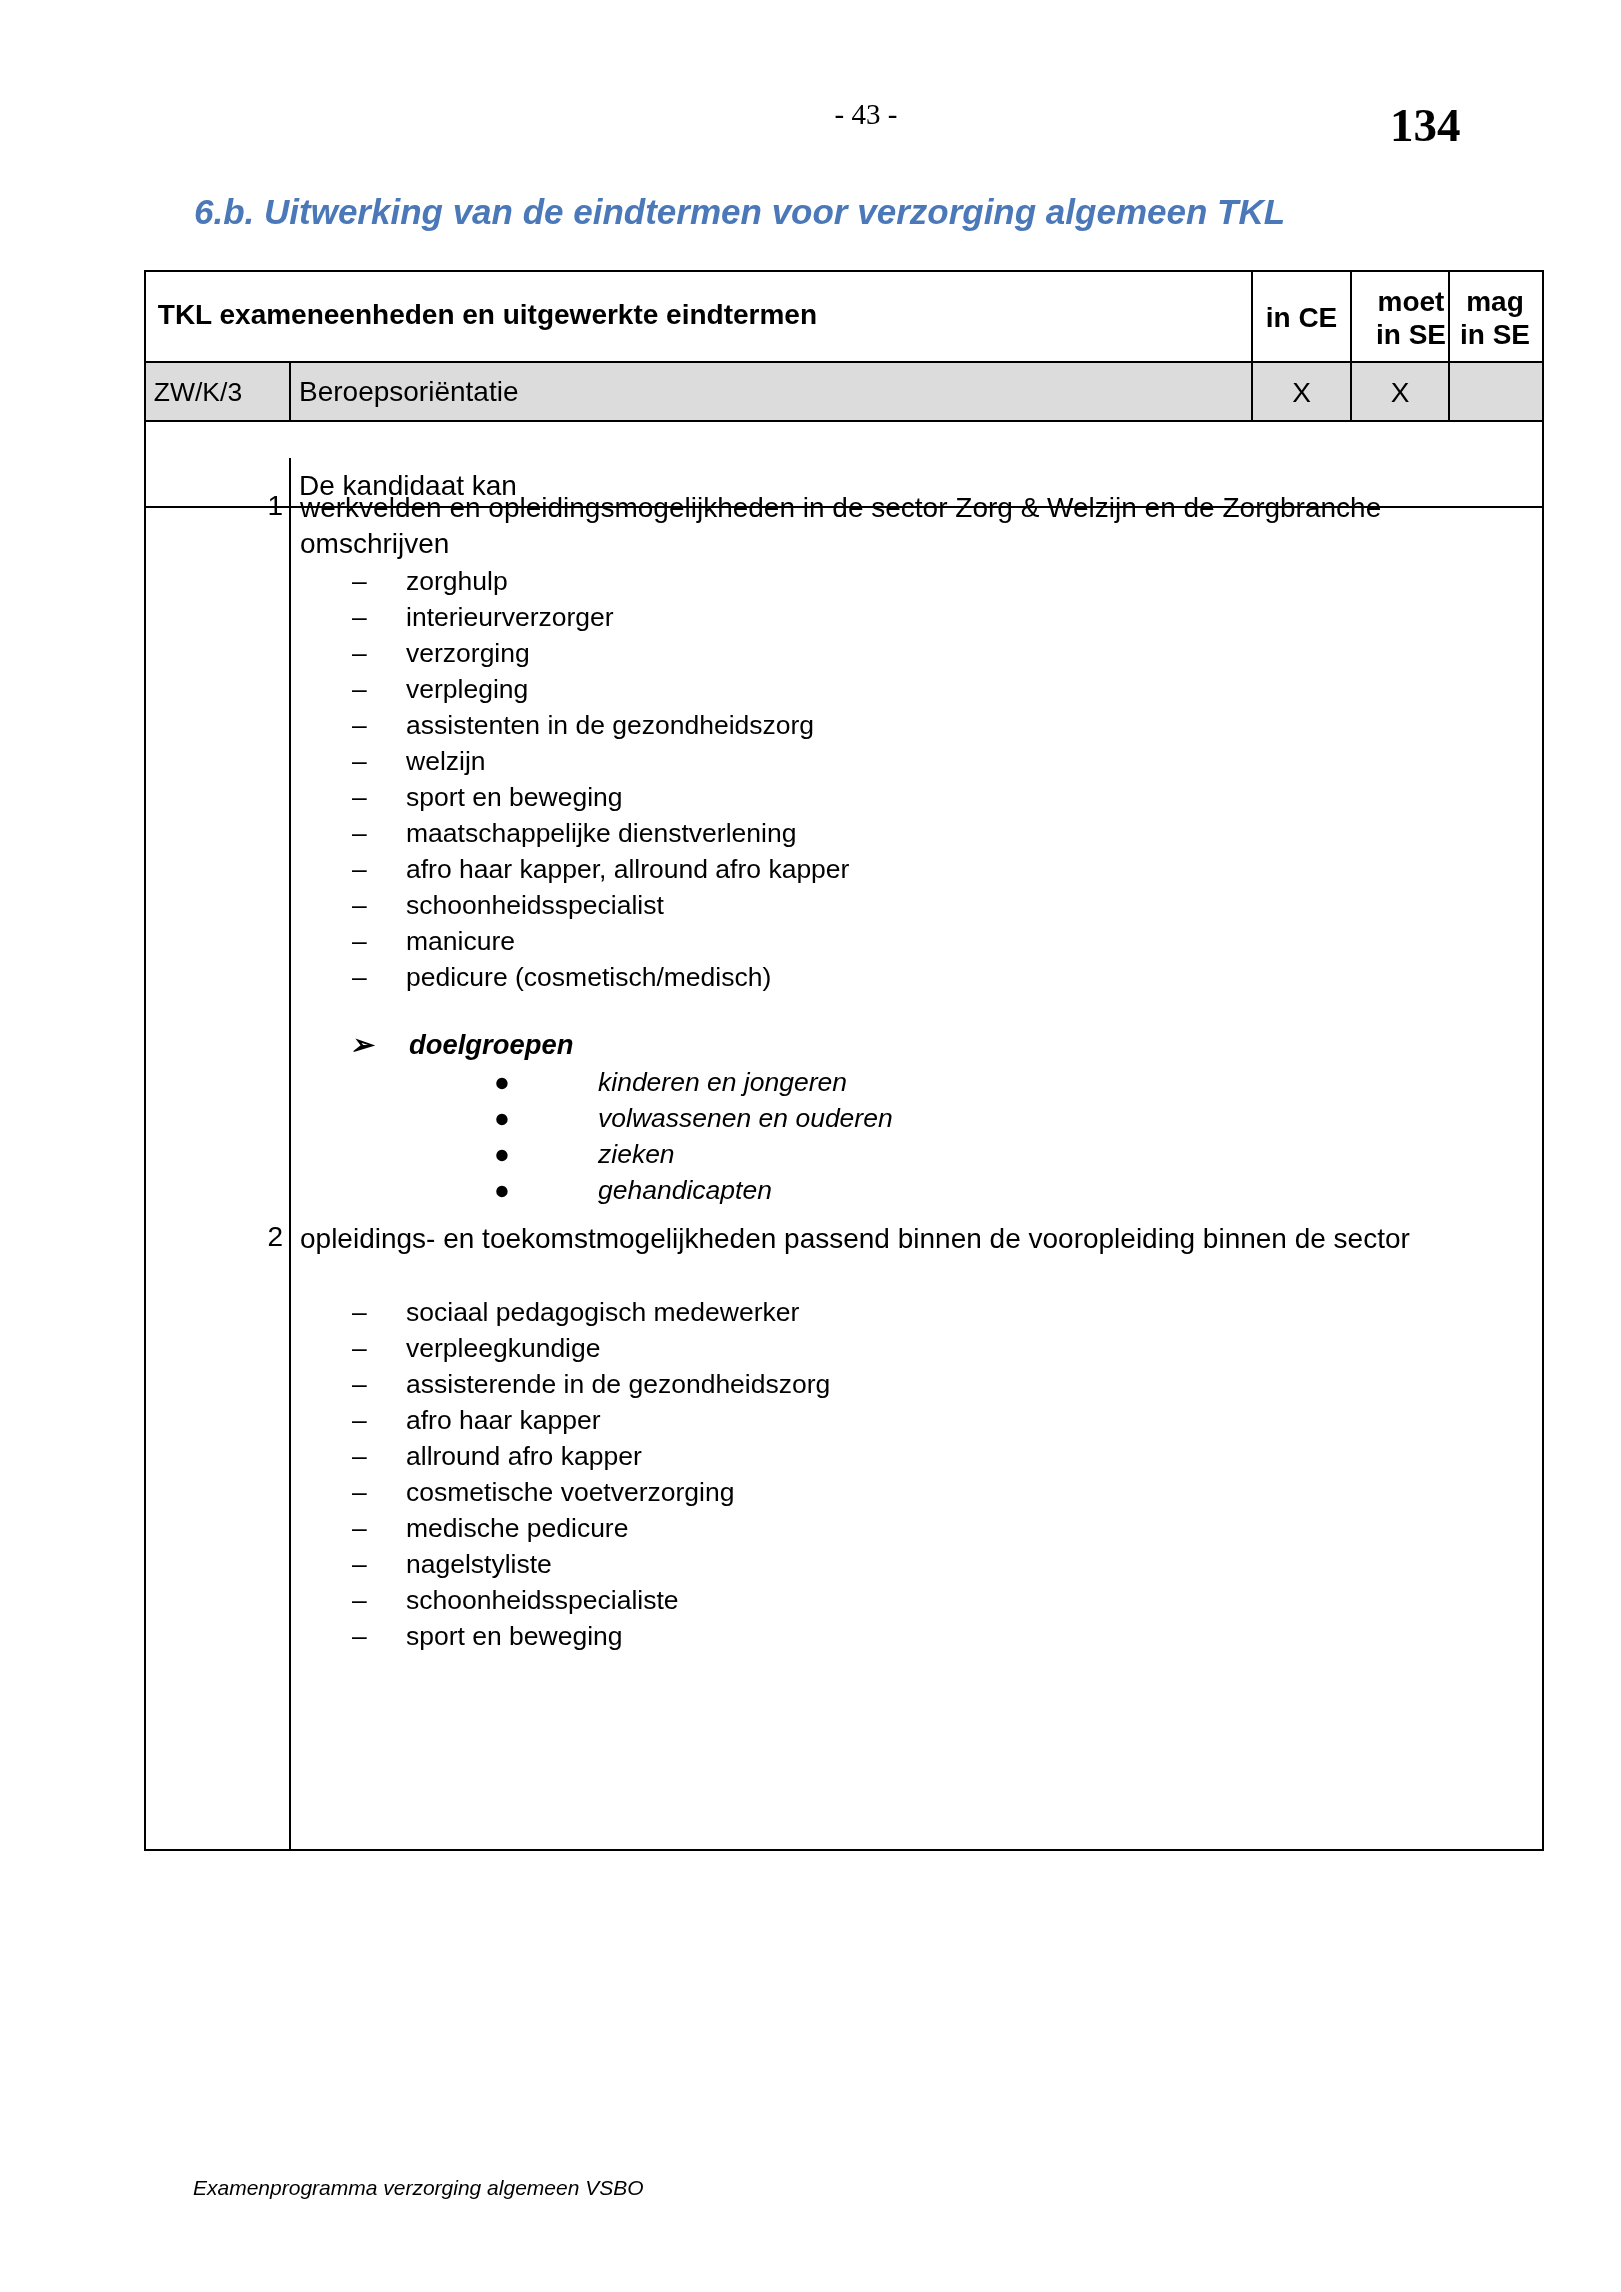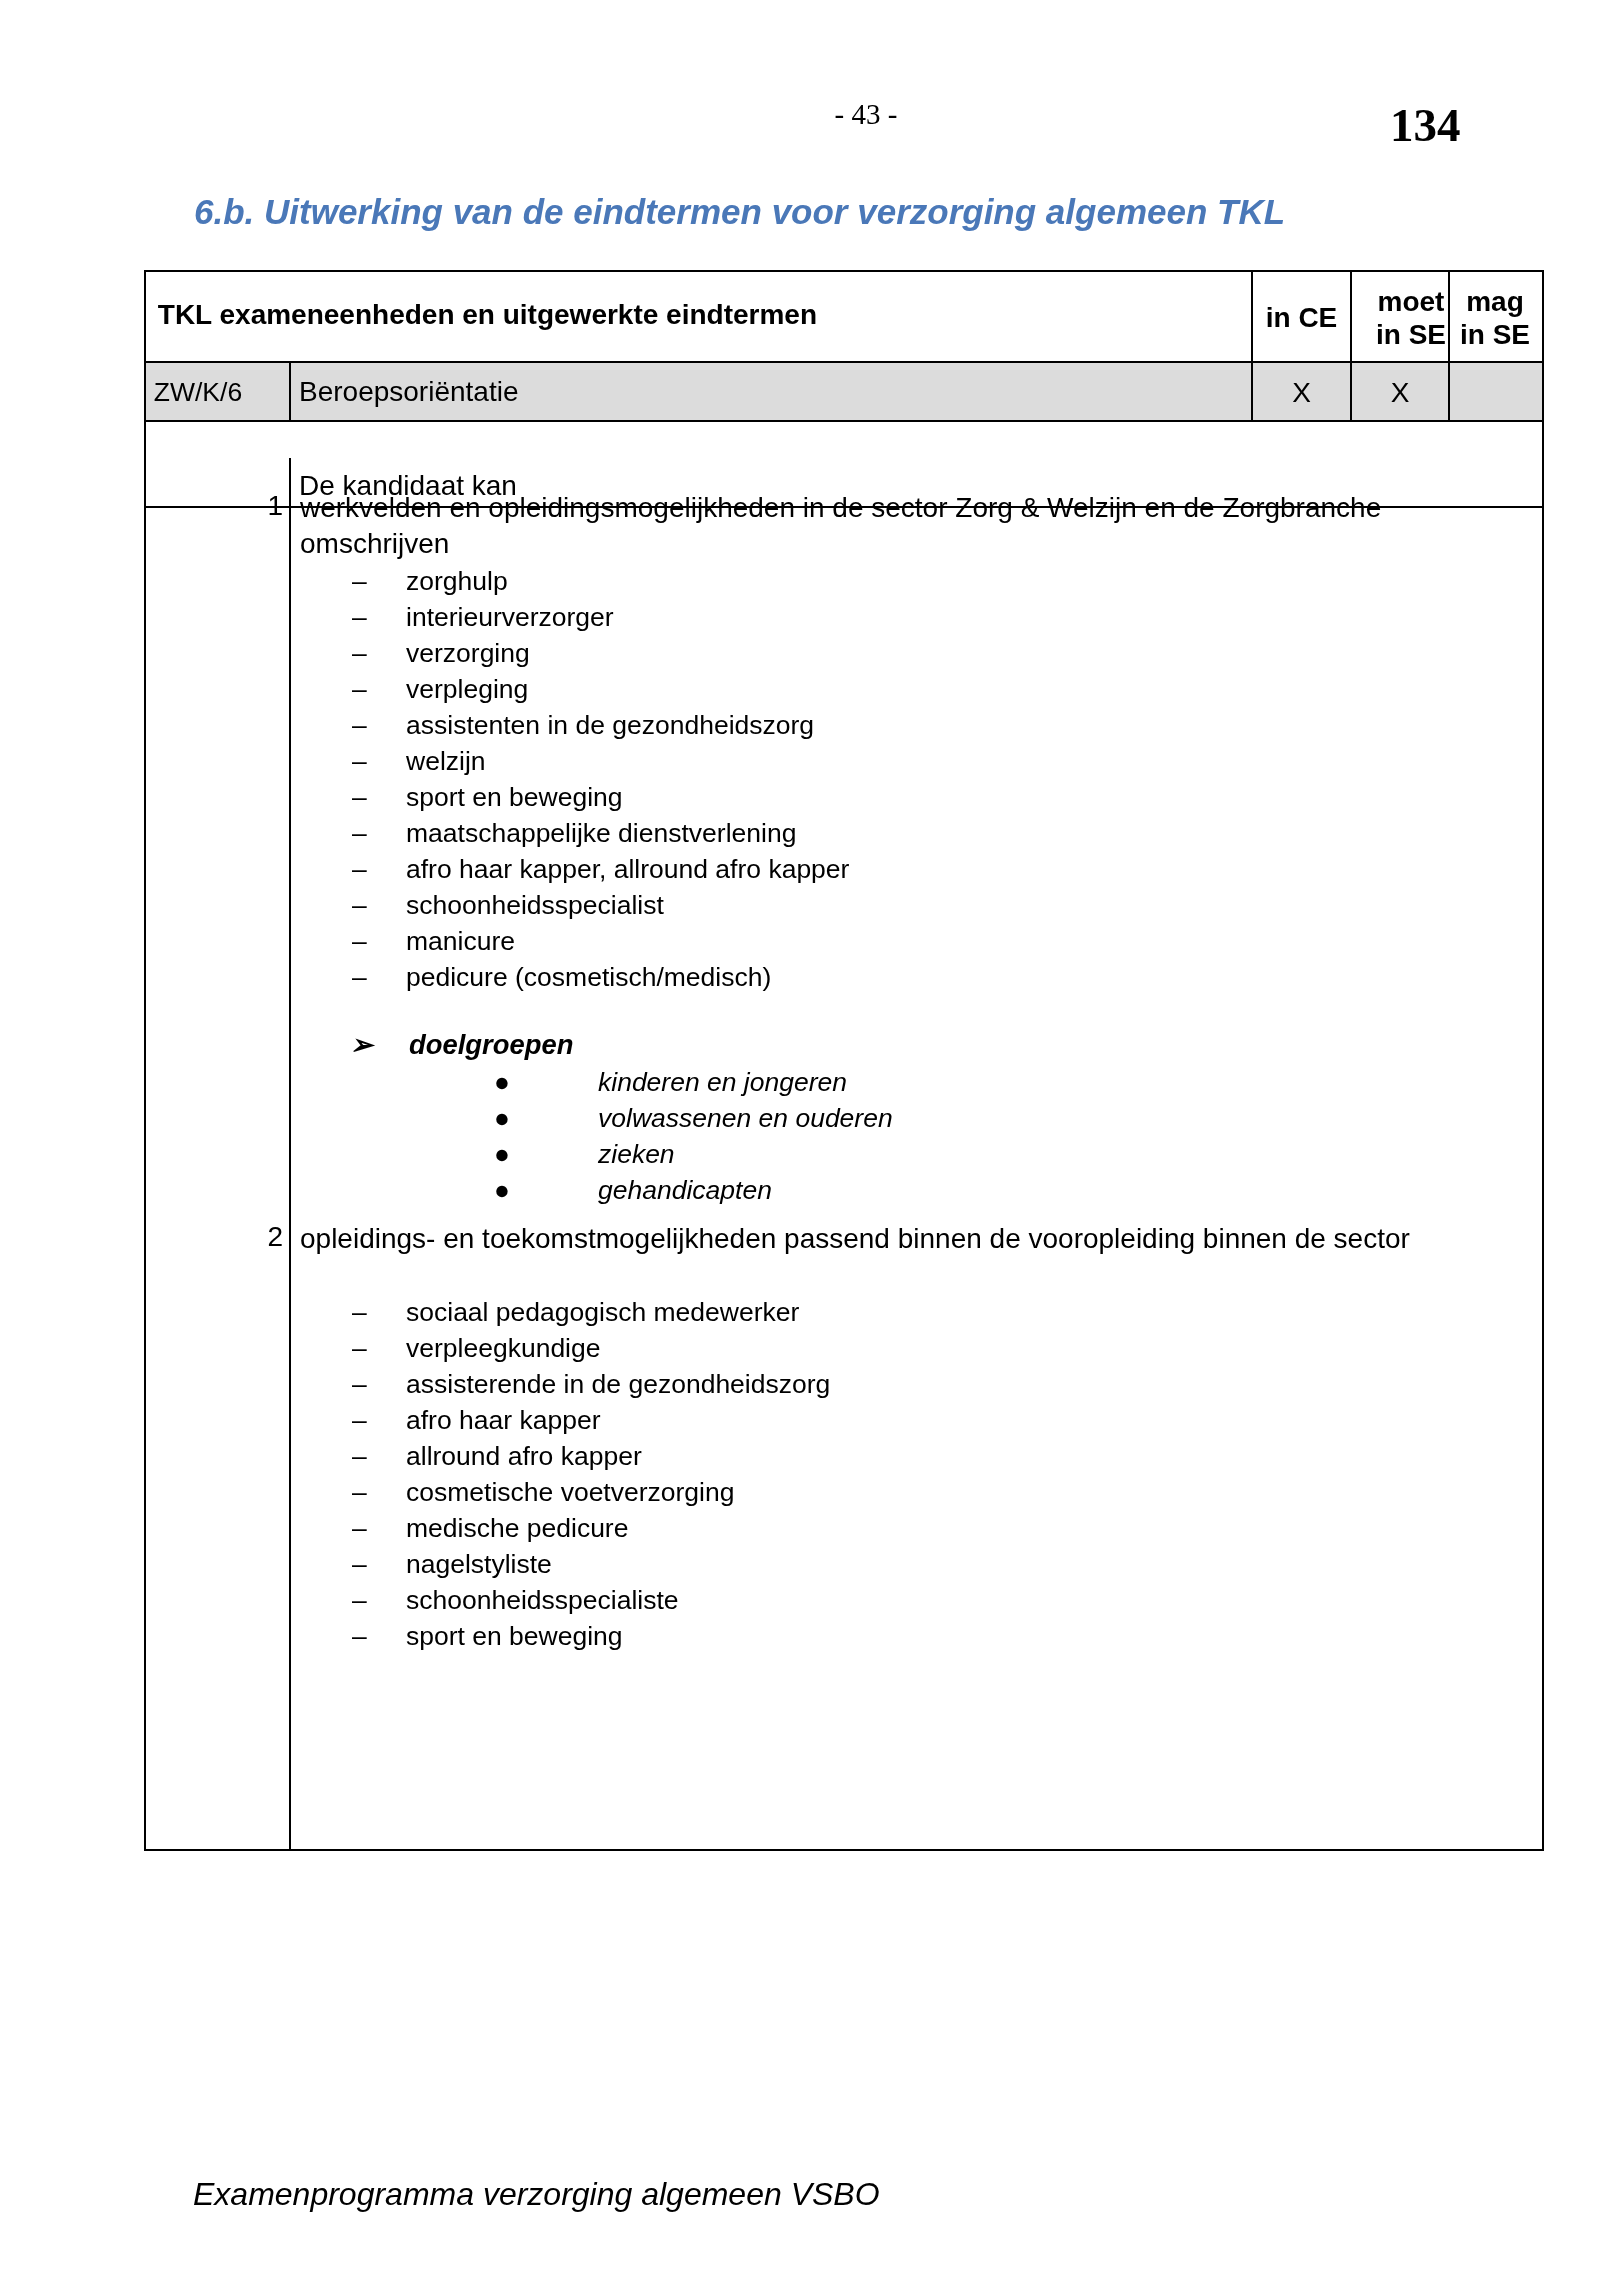--- a/index.html
+++ b/index.html
@@ -30,21 +30,21 @@
   .dash-item { height: 36px; line-height: 35px; position: relative; white-space: nowrap; }
   .dash-item .dash { position: absolute; left: 0; width: 19.6px; }
   .dash-item .txt { position: absolute; left: 54px; }
   .arrow-line { position: absolute; left: 204px; font-size: 27.4px; font-style: italic; font-weight: bold; }
   .arrow-line .arr { position: absolute; left: 0; top: 0; }
   .arrow-line .txt { position: absolute; left: 59px; top: 0; white-space: nowrap; text-align: right; }
   .bullet-list { position: absolute; left: 348px; font-size: 26.5px; font-style: italic; }
   .bullet-item { height: 36px; line-height: 35px; position: relative; white-space: nowrap; }
   .bullet-item .blt { position: absolute; left: 0; font-style: normal; }
   .bullet-item .txt { position: absolute; left: 104px; }
-  .footer { position: absolute; top: 2176px; left: 193px; font-style: italic; font-size: 32px; }
+  .footer { position: absolute; top: 2176px; left: 193px; font-style: italic; font-size: 21px; }
 </style>
 </head>
 <body>
 
 <div class="page-num">- 43 -</div>
 <div class="doc-num">134</div>
 <div class="heading" style="color: rgb(74, 120, 184);">6.b. Uitwerking van de eindtermen voor verzorging algemeen TKL</div>
 
 <div class="tbl">
 
@@ -68,21 +68,21 @@
           <div>in SE</div>
         </div>
       </div>
   </div>
 
   <div class="row unit">
     <div class="vline" style="left:143px;"></div>
     <div class="vline" style="left:1105px;"></div>
     <div class="vline" style="left:1204px;"></div>
     <div class="vline" style="left:1302px;"></div>
-    <div class="cell-text" style="left:7.8px;top:13.7px;font-size:26.5px;">ZW/K/6</div>
+    <div class="cell-text" style="left:7.8px;top:13.7px;font-size:26.5px;">ZW/K/3</div>
     <div class="cell-text" style="left:153px;top:12.7px;">Beroepsoriëntatie</div>
     <div class="x-mark" style="left:1107px;width:97px;">X</div>
     <div class="x-mark" style="left:1206px;width:96px;">X</div>
     <div class="x-mark" style="left:1304px;width:90px;"></div>
   </div>
 
   <div class="row kand">
     <div class="vline" style="left:143px;"></div>
     <div class="cell-text" style="left:153px;top:11.8px;">De kandidaat kan</div>
   </div>

